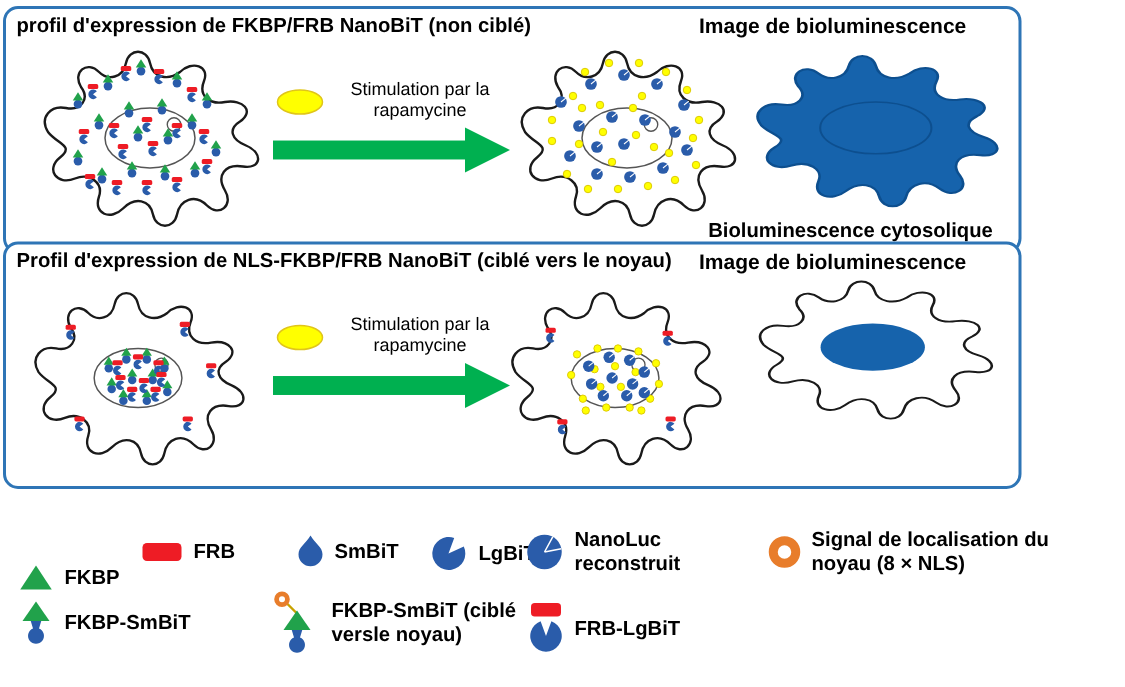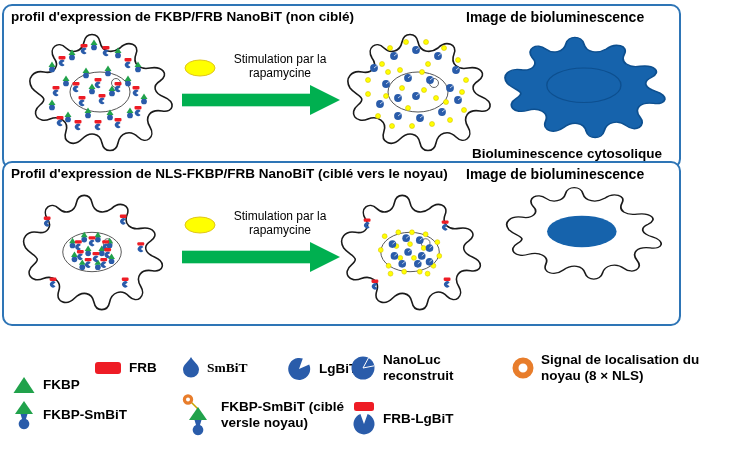--- a/index.html
+++ b/index.html
@@ -32,21 +32,21 @@
   .caption { position:absolute; font-size:13.5px; font-weight:bold; text-align:center; line-height:1.25; }
   .cap-top    { left:448px; top:140px; width:230px; }
   .cap-bottom { left:462px; top:117px; width:206px; }
 
   .legend { position:absolute; left:0; top:344px; width:750px; height:114px; }
   .legend-item { position:absolute; display:flex; align-items:center; gap:7px;
     font-size:13.5px; font-weight:bold; }
   .legend-item .llabel { line-height:1.15; }
   .li-fkbp        { left:12px;  top:32px; }
   .li-frb         { left:94px;  top:16px; }
-  .li-smbit       { left:182px; top:12px;font-family:Liberation Serif, serif; }
+  .li-smbit       { left:198px; top:12px; }
   .li-lgbit       { left:286px; top:12px; }
   .li-nanoluc     { left:350px; top:8px; }
   .li-nls         { left:512px; top:8px; }
   .li-fkbpsmbit   { left:12px;  top:56px; }
   .li-fkbpsmbitnls{ left:180px; top:50px; }
   .li-frblgbit    { left:352px; top:58px; }
   .w85  { width:85px; }
   .w152 { width:152px; }
   .w182 { width:182px; }
 </style>

